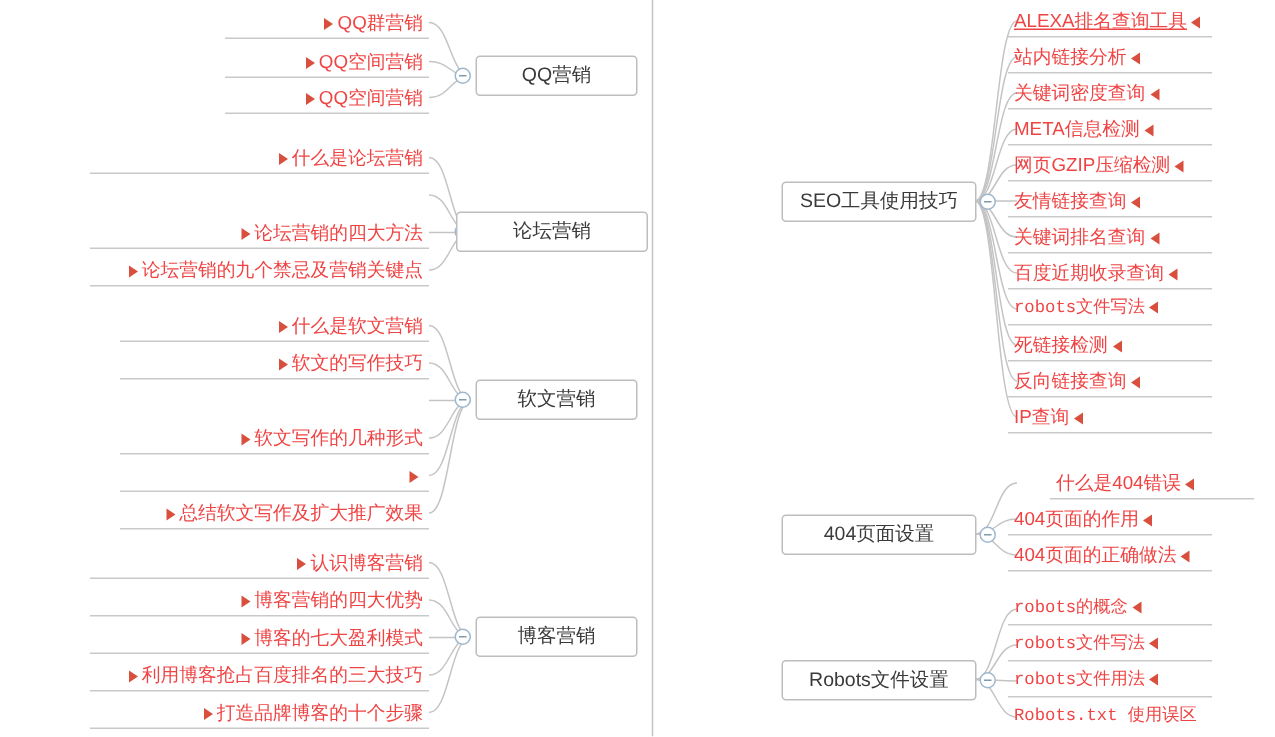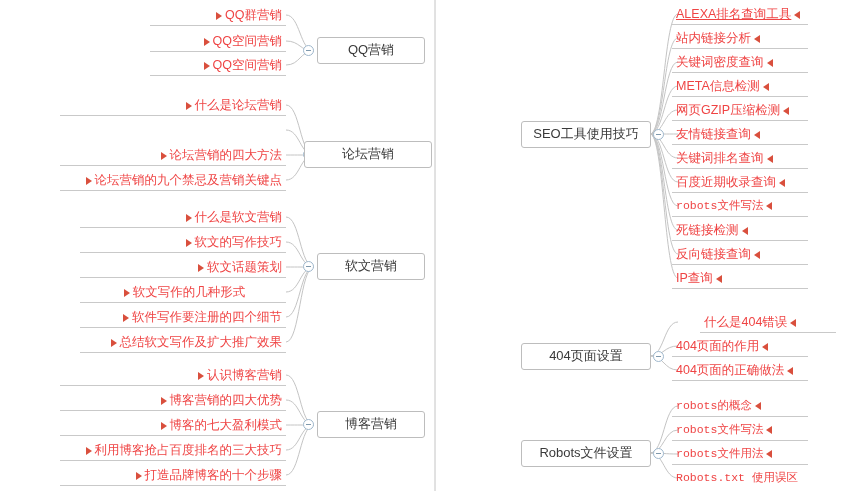--- a/index.html
+++ b/index.html
@@ -156,28 +156,25 @@
   <div class="node boxnode" style="left:304px;top:141px;width:128px;">
     <span>论坛营销</span>
   </div>
 
   <div class="node leaf left-side" style="left:80px;top:208px;width:206px;">
     <span class="tri tri-right"></span><span>什么是软文营销</span>
   </div>
   <div class="node leaf left-side" style="left:80px;top:233px;width:206px;">
     <span class="tri tri-right"></span><span>软文的写作技巧</span>
   </div>
-  <div class="node leaf left-side" style="left:80px;top:258px;width:206px;">
-    <span class="tri tri-right"></span><span>软文话题策划</span>
-  </div>
-  <div class="node leaf left-side" style="left:80px;top:283px;width:206px;text-align:center;">
+  <div class="node leaf left-side" style="left:80px;top:283px;width:206px;">
     <span class="tri tri-right"></span><span>软文写作的几种形式</span>
   </div>
   <div class="node leaf left-side" style="left:80px;top:308px;width:206px;">
-    <span class="tri tri-right"></span><span>软件写作要注册的四个细节</span>
+    <span class="tri tri-right"></span>
   </div>
   <div class="node leaf left-side" style="left:80px;top:333px;width:206px;">
     <span class="tri tri-right"></span><span>总结软文写作及扩大推广效果</span>
   </div>
   <div class="toggle" style="left:303px;top:261px;"></div>
   <div class="node boxnode" style="left:317px;top:253px;width:108px;">
     <span>软文营销</span>
   </div>
 
   <div class="node leaf left-side" style="left:60px;top:366px;width:226px;">

